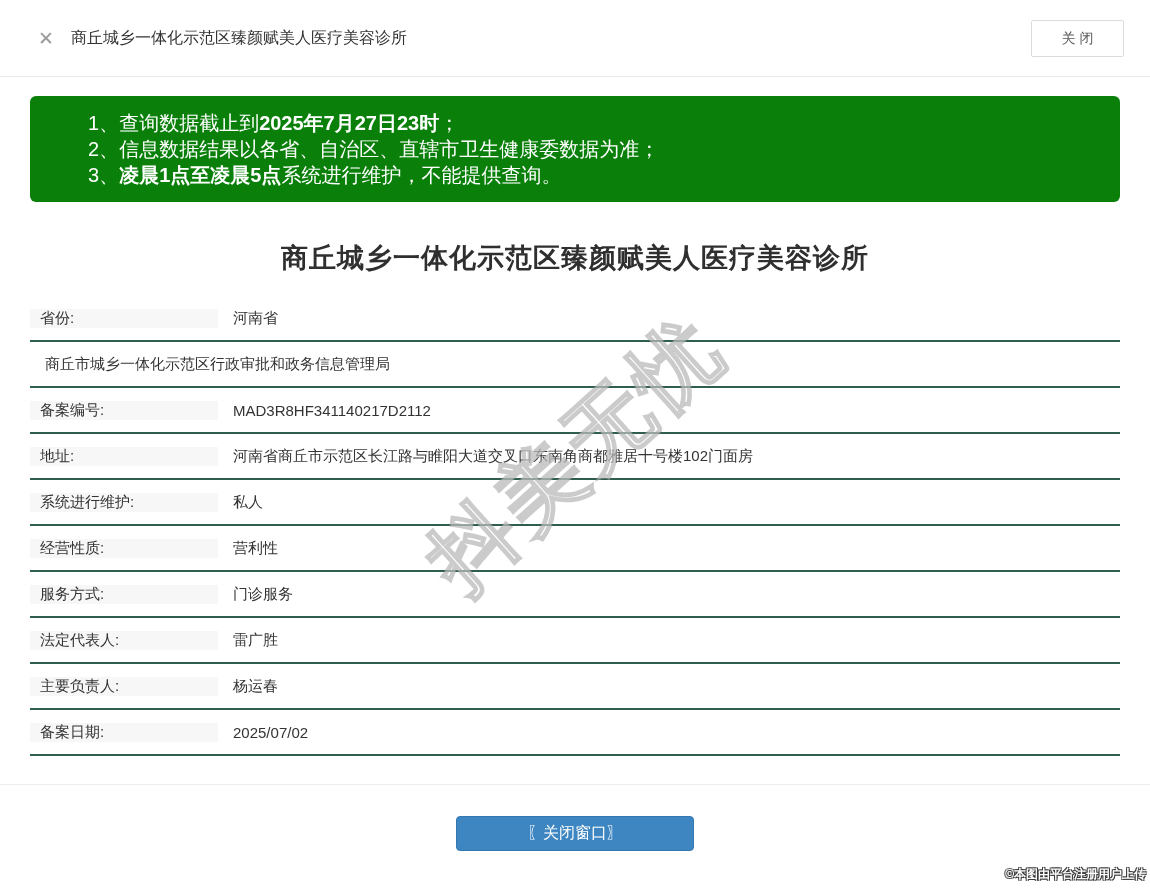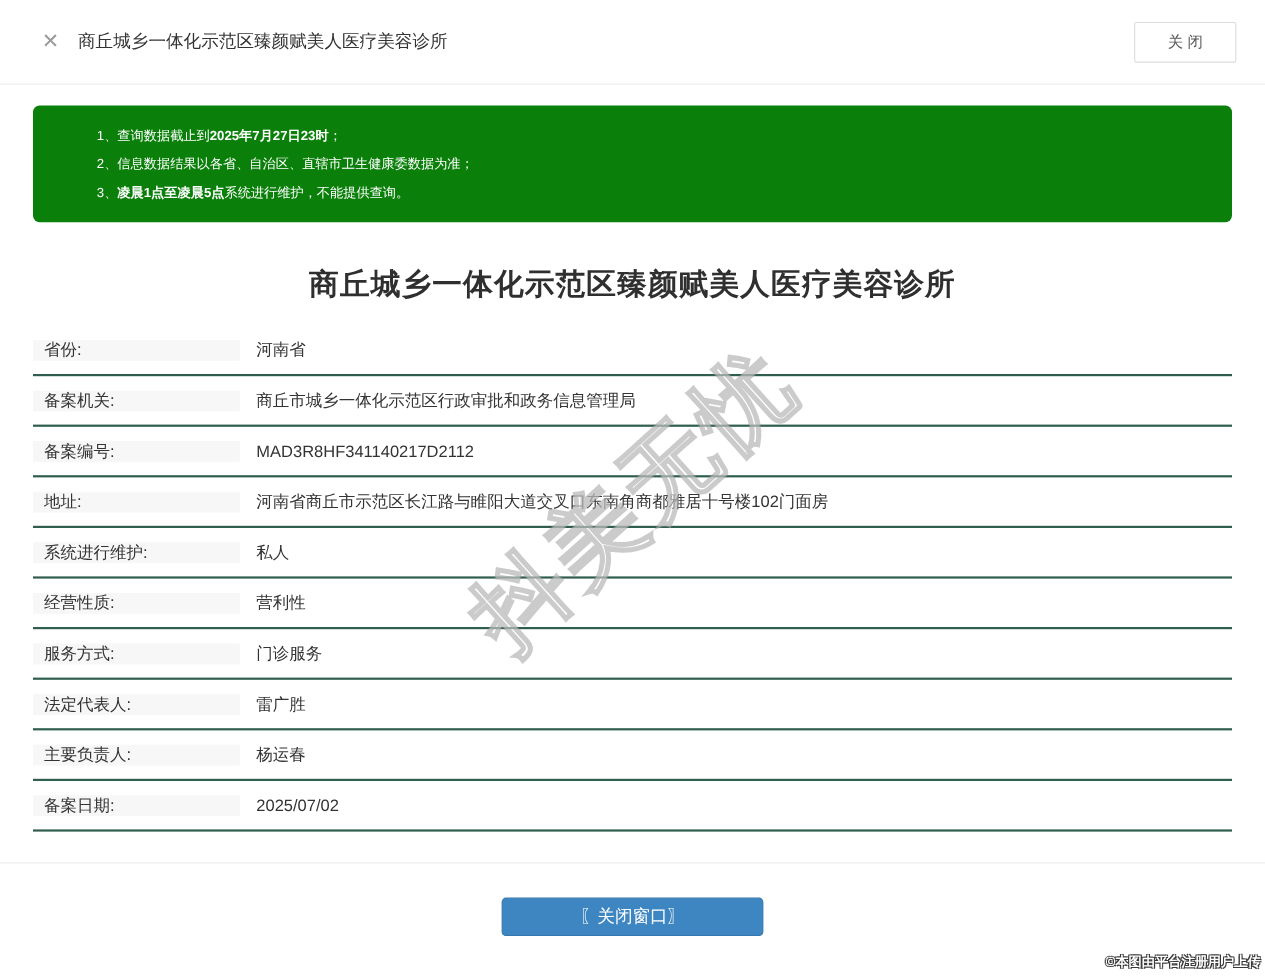--- a/index.html
+++ b/index.html
@@ -46,21 +46,21 @@
     cursor: pointer;
     font-family: inherit;
   }
   
   .notice {
     margin: 19px 30px 0 30px;
     background: #0a800a;
     border-radius: 6px;
     padding: 14px 20px 14px 58px;
     color: #ffffff;
-    font-size: 12px;
+    font-size: 20px;
     line-height: 26px;
   }
   .notice .line b { font-weight: bold; }
   
   .page-title {
     margin-top: 38px;
     text-align: center;
     font-size: 27px;
     font-weight: bold;
     color: #2f2f2f;
@@ -159,21 +159,20 @@
 </div>
 
 <h1 class="page-title">商丘城乡一体化示范区臻颜赋美人医疗美容诊所</h1>
 
 <div class="detail-table">
   <div class="detail-row">
     <div class="cell-label">省份:</div>
     <div class="cell-value">河南省</div>
   </div>
   <div class="detail-row">
-    <div class="cell-label">备案机关:</div>
     <div class="cell-value">商丘市城乡一体化示范区行政审批和政务信息管理局</div>
   </div>
   <div class="detail-row">
     <div class="cell-label">备案编号:</div>
     <div class="cell-value">MAD3R8HF341140217D2112</div>
   </div>
   <div class="detail-row">
     <div class="cell-label">地址:</div>
     <div class="cell-value">河南省商丘市示范区长江路与睢阳大道交叉口东南角商都雅居十号楼102门面房</div>
   </div>

